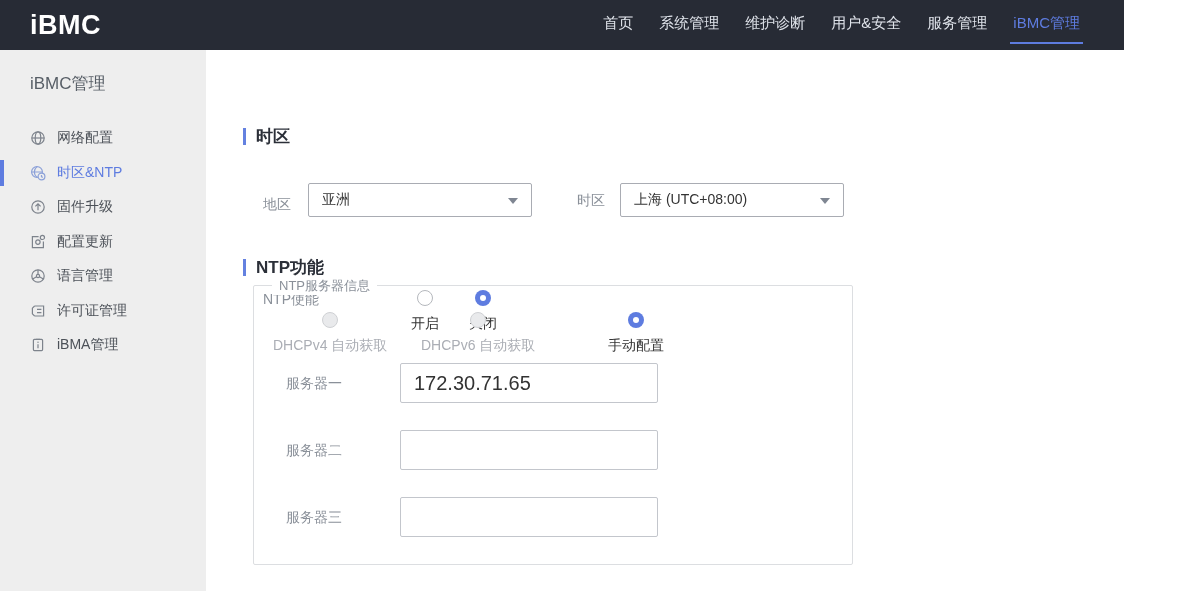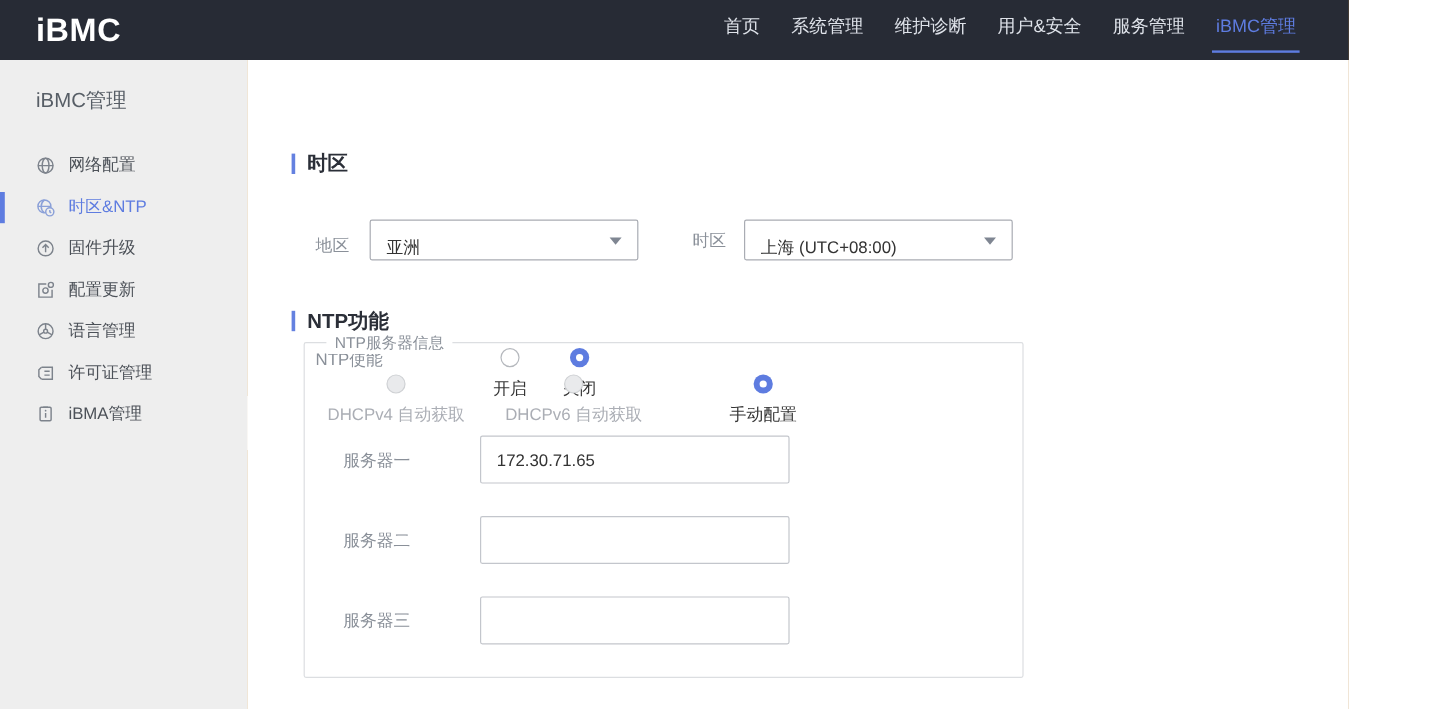--- a/index.html
+++ b/index.html
@@ -1,19 +1,19 @@
 <!DOCTYPE html>
 <html><head>
 <meta charset="utf-8">
 <style>
   * { margin:0; padding:0; box-sizing:border-box; }
   html,body { background:#fff; }
   .app {
     position:relative; width:1124px; height:591px; overflow:hidden;
-    font-family:"Liberation Sans","DejaVu Sans",sans-serif; background:#a16207;text-decoration:underline;
+    font-family:"Liberation Sans","DejaVu Sans",sans-serif; background:#0c4a6e;text-decoration:underline;
   }
   
   .header {
     position:absolute; left:0; top:0; width:1200px; height:50px;
     background:#272b35; display:flex; align-items:center;
   }
   .logo { margin-left:30px; color:#ffffff; font-size:27px; font-weight:bold; letter-spacing:0.5px; }
   .nav { position:absolute; right:120px; top:0; height:50px; display:flex; align-items:center; gap:26px; }
   .nav-item {
     position:relative; color:#dfe3ea; font-size:15px; height:50px; line-height:46px;
@@ -49,21 +49,21 @@
   .sec-title { position:absolute; display:flex; align-items:center; gap:10px; }
   .sec-title .bar { width:3px; height:17px; background:#6481e0; }
   .sec-title .txt { font-size:17px; font-weight:bold; color:#2b2f38; }
   .t-timezone { left:37px; top:75px; }
   .t-ntp { left:37px; top:206px;justify-content:center; }
 
   .form-label { position:absolute; font-size:14px; color:#8a9099; white-space:nowrap; }
   .selectbox {
     position:absolute; height:34px; width:224px; background:#fff;
     border:1px solid #a9acb3; border-radius:2px; cursor:pointer;
-    display:flex; align-items:flex-end; padding:0 13px; font-size:14px; color:#333;
+    display:flex; align-items:center; padding:0 13px; font-size:14px; color:#333;
   }
   .selectbox .caret {
     position:absolute; right:13px; top:50%; margin-top:-2px;
     width:0; height:0; border-left:5px solid transparent; border-right:5px solid transparent;
     border-top:6px solid #7f8692;
   }
   .lbl-region { left:57px; top:146px; }
   .sel-region { left:102px; top:133px; }
   .lbl-tz     { left:371px; top:142px; }
   .sel-tz     { left:414px; top:133px; }
@@ -95,21 +95,21 @@
   }
   .mode-item { position:absolute; top:26px;text-align:right; }
   .mode-dhcpv4 { left:19px; }
   .mode-dhcpv6 { left:167px; }
   .mode-manual { left:314px;padding-left:40px; }
 
   .server-label { position:absolute; left:32px; height:40px; line-height:40px; font-size:14px; color:#8a9099; }
   .server-input {
     position:absolute; left:146px; width:258px; height:40px;
     border:1px solid #c3c6cc; border-radius:2px; background:#fff;
-    font-family:inherit; font-size:14px; color:#333; padding:0 13px; outline:none;
+    font-family:inherit; font-size:20px; color:#333; padding:0 13px; outline:none;
   }
   .srv1 { top:77px; }
   .srv2 { top:144px; }
   .srv3 { top:211px; }
 </style>
 </head>
 <body>
 
 <div class="app">
 

